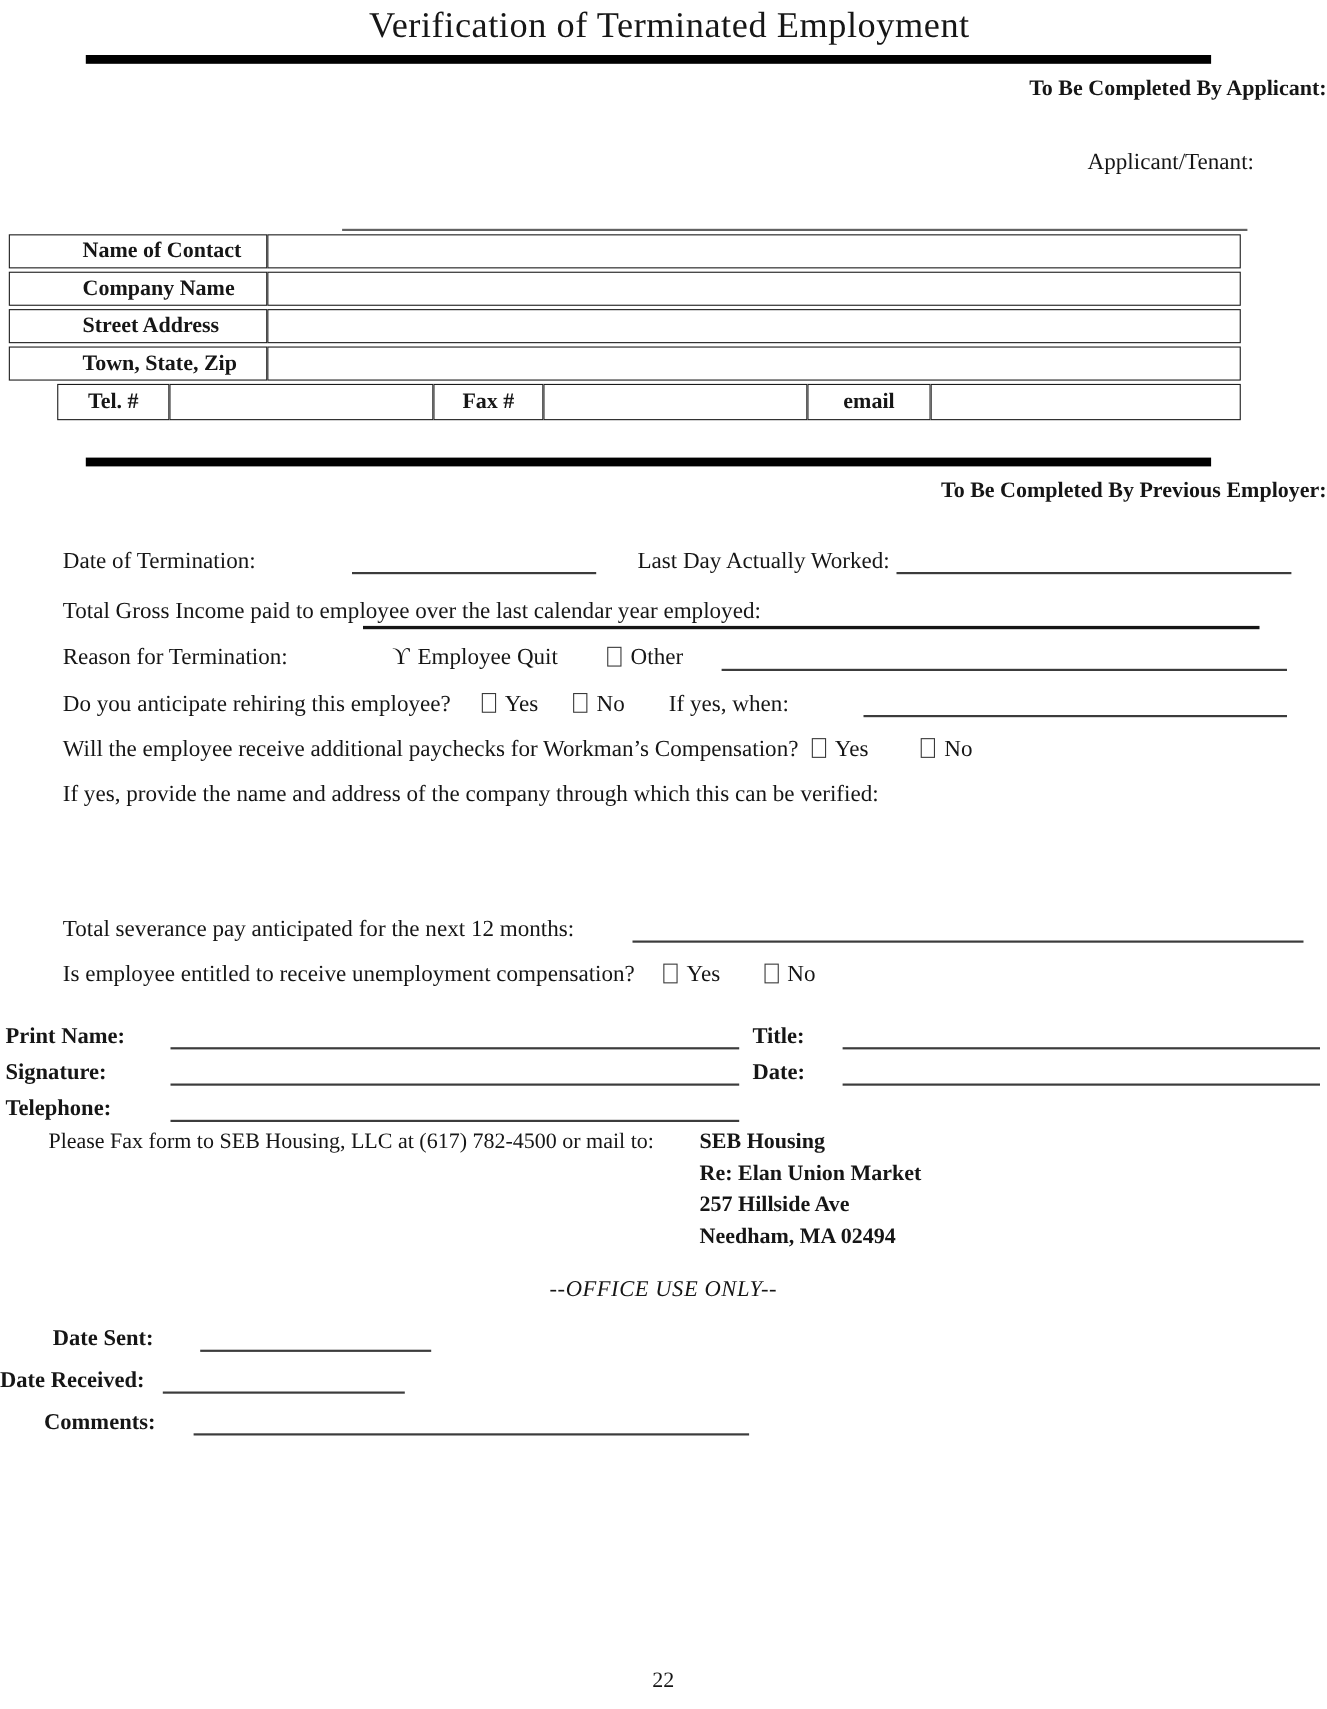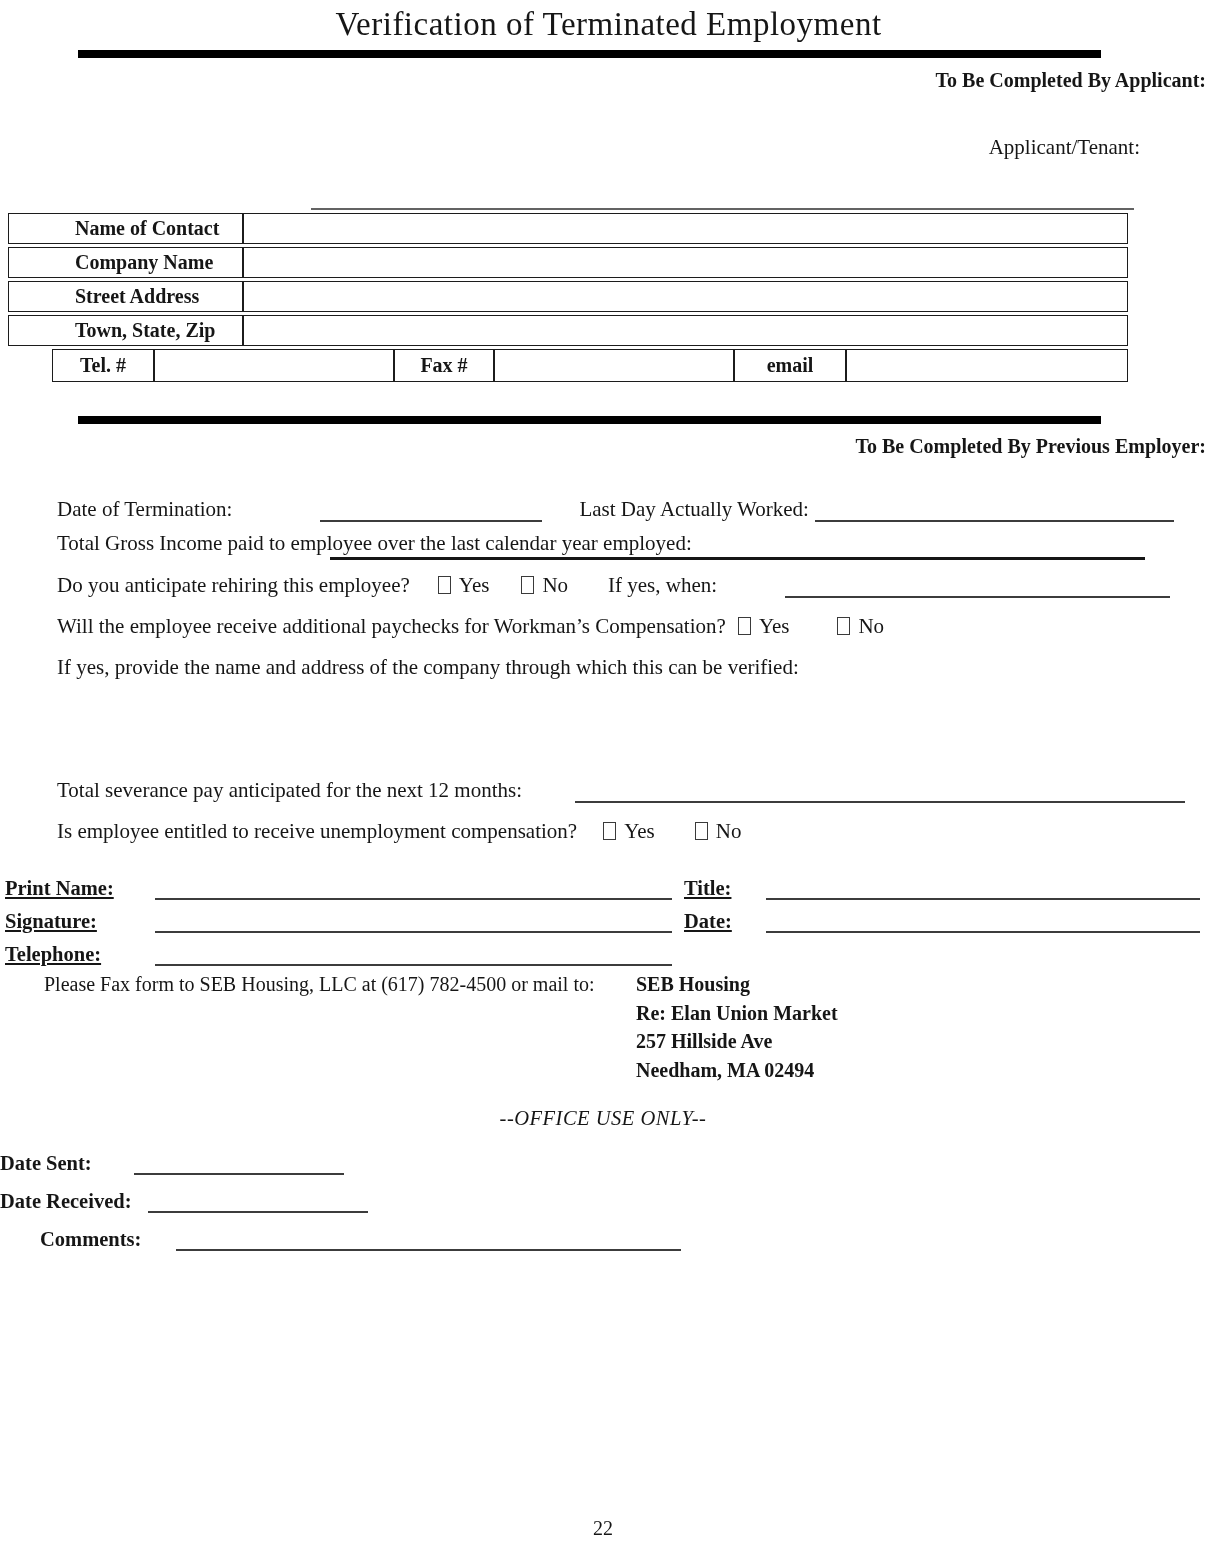--- a/index.html
+++ b/index.html
@@ -26,21 +26,21 @@
   table.ct td.tlbl{font-weight:700;padding-left:66px;}
   table.ct2{margin-top:-3px;padding-left:44px;}
   table.ct2 td{height:31px;}
   table.ct2 td.tlbl{padding-left:0;text-align:center;white-space:nowrap;overflow:hidden;}
   
   .q{margin-left:57px;margin-right:36px;}
   .date-row{margin-top:38px;}
   .date-row .f1{width:222px;margin-left:88px;}
   .date-row .lab2{margin-left:37px;}
   .date-row .f2{margin-left:6px;}
-  .gross-row{margin-top:8px;position:relative;}
+  .gross-row{margin-top:20px;position:relative;}
   .gross-bar{position:absolute;left:273px;right:25px;bottom:-4px;height:3px;background:#161616;}
   .reason-row{margin-top:16px;}
   .opt{display:inline-flex;align-items:center;white-space:nowrap;}
   .cbx{display:inline-block;width:11px;height:16px;border:1.5px solid #3a3a3a;margin-right:8px;background:#fff;}
   .glyph{font-size:22px;margin-right:7px;}
   .quit-opt{margin-left:95px;}
   .other-opt{margin-left:45px;}
   .reason-row .fill{margin-left:35px;}
   .rehire-row{margin-top:16px;}
   .rehire-row .yes{margin-left:28px;}
@@ -51,39 +51,39 @@
   .workmans-row .yes{margin-left:12px;}
   .workmans-row .no{margin-left:48px;}
   .verify-row{margin-top:15px;}
   .severance-row{margin-top:97px;margin-right:21px;}
   .severance-row .fill{margin-left:53px;}
   .unemp-row{margin-top:15px;}
   .unemp-row .yes{margin-left:26px;}
   .unemp-row .no{margin-left:40px;}
   
   .auth-head{margin:61px 0 0 5px;font-style:italic;font-size:20.5px;line-height:24px;letter-spacing:.5px;}
-  .sig-grid{margin-top:23px;display:flex;text-decoration:underline;}
+  .sig-grid{margin-top:23px;display:flex;}
   .sig-left{width:676px;}
   .sig-right{flex:1;}
   .sig-row{display:flex;align-items:flex-end;height:33px;font-size:20.5px;}
   .sig-row .slab{font-weight:700;white-space:nowrap;}
   .sig-left .slab{margin-left:5px;width:150px;}
   .sig-left .fill{flex:1;margin-right:4px;}
   .sig-right .slab{margin-left:8px;width:82px;}
   .sig-right .fill{flex:1;margin-right:6px;}
   .fax-row{margin-top:4px;display:flex;font-size:20px;}
   .fax-note{margin-left:44px;width:592px;line-height:29px;}
   .addr{font-weight:700;line-height:28.5px;}
   .addr div{white-space:nowrap;}
   
   .office-head{margin-top:22px;text-align:center;font-style:italic;font-size:20.5px;line-height:25px;letter-spacing:.5px;}
   .ou-row{display:flex;align-items:flex-end;font-size:20.5px;line-height:24px;margin-top:14px;}
   .ou-row .olab{font-weight:700;white-space:nowrap;}
   .ou1{margin-top:20px;}
-  .ou1 .olab{font-family:Liberation Serif, serif;}
+  .ou1 .olab{margin-left:48px;font-family:Liberation Serif, serif;}
   .ou1 .fill{width:210px;margin-left:42px;}
   .ou2 .olab{}
   .ou2 .fill{width:220px;margin-left:17px;}
   .ou3 .olab{margin-left:40px;}
   .ou3 .fill{width:505px;margin-left:35px;}
   .page-num{position:absolute;bottom:14px;left:0;right:0;text-align:center;font-size:20px;}
 </style>
 </head>
 <body>
 
@@ -155,20 +155,32 @@
     <span class="fill f1"></span>
     <span class="lab lab2">Last Day Actually Worked:</span>
     <span class="fill f2 grow"></span>
   </div>
 
   <div class="row q gross-row">
     <span class="lab">Total Gross Income paid to employee over the last calendar year employed:</span>
     <span class="gross-bar"></span>
   </div>
 
+  <div class="row q reason-row">
+    <span class="lab">Reason for Termination:</span>
+    <span class="opt quit-opt">
+      <span class="glyph">ϒ</span>
+      <span>Employee Quit</span>
+    </span>
+    <span class="opt other-opt">
+      <span class="cbx"></span>
+      <span>Other</span>
+    </span>
+    <span class="fill grow"></span>
+  </div>
 
   <div class="row q rehire-row">
     <span class="lab">Do you anticipate rehiring this employee?</span>
     <span class="opt yes">
       <span class="cbx"></span>
       <span>Yes</span>
     </span>
     <span class="opt no">
       <span class="cbx"></span>
       <span>No</span>

